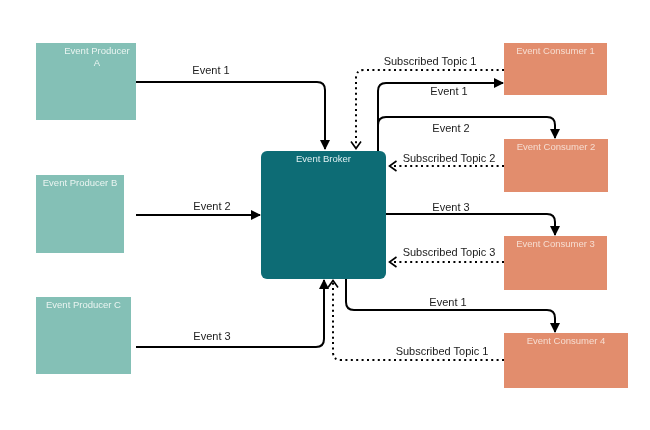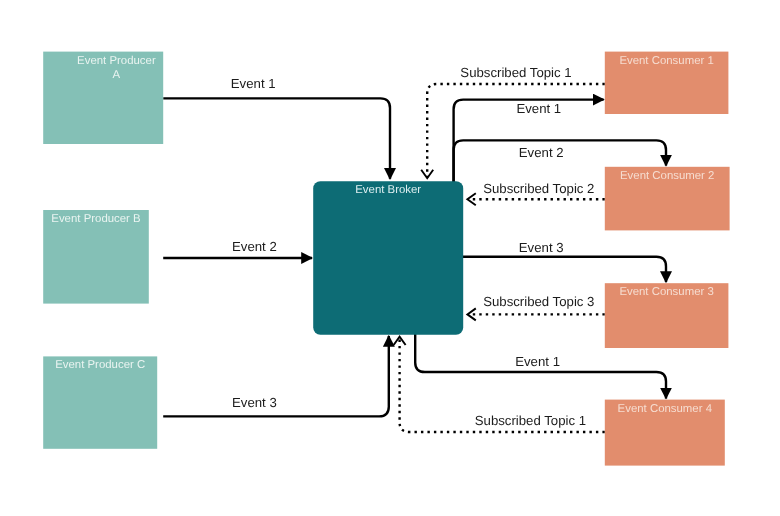--- a/index.html
+++ b/index.html
@@ -55,21 +55,21 @@
     color: var(--consumer-text, #f6ddd1);
     font-size: 9.5px;
   }
   #producer-a { left: 36px;  top: 43px;  width: 100px; height: 77px; padding-left: 28px; }
   #producer-b { left: 36px;  top: 175px; width: 88px; height: 78px; }
   #producer-c { left: 36px;  top: 297px; width: 95px; height: 77px; }
   #broker     { left: 261px; top: 151px; width: 125px; height: 128px; }
   #consumer-1 { left: 504px; top: 43px;  width: 103px; height: 52px; }
   #consumer-2 { left: 504px; top: 139px; width: 104px; height: 53px; }
   #consumer-3 { left: 504px; top: 236px; width: 103px; height: 54px; }
-  #consumer-4 { left: 504px; top: 333px; width: 100px; height: 55px; }
+  #consumer-4 { left: 504px; top: 333px; width: 124px; height: 55px; }
   .edge-label {
     position: absolute;
     transform: translate(-50%, -50%);
     font-size: 11px;
     color: var(--label-text, #1c1c1c);
     white-space: nowrap;
   }
   #label-e1  { left: 211px; top: 70px;  }
   #label-e2  { left: 430px; top: 61px;  }
   #label-e3  { left: 449px; top: 91px;  }

